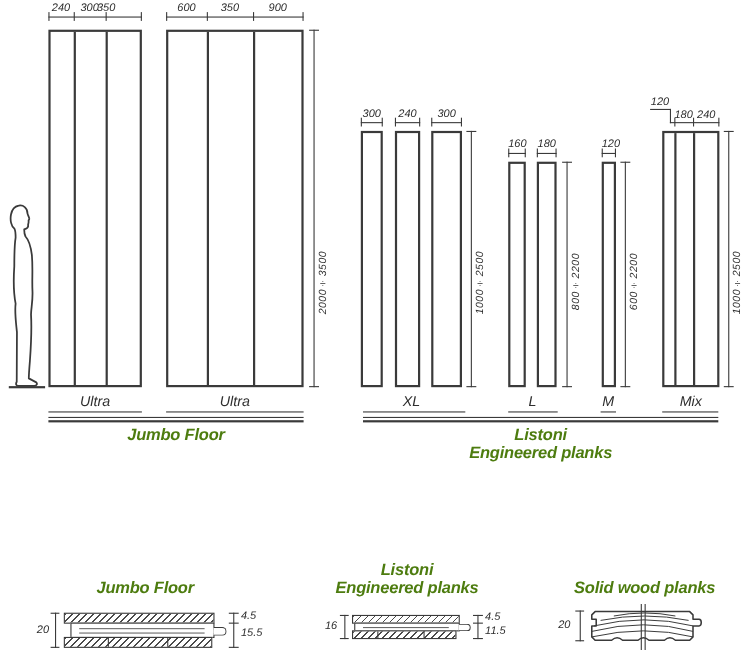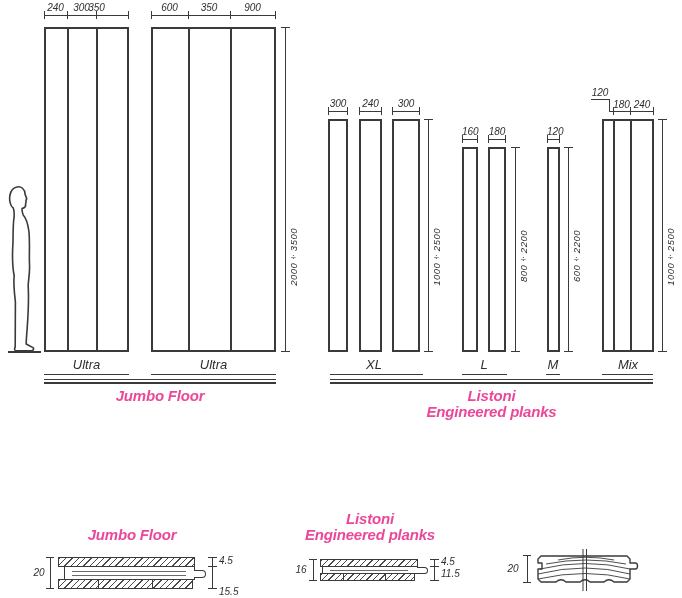--- a/index.html
+++ b/index.html
@@ -7,21 +7,21 @@
           font-family:"Liberation Sans",sans-serif;}
   .ln{position:absolute;background:#3a3a3a;}
   .plank{position:absolute;border:2px solid #3a3a3a;background:#fff;box-sizing:border-box;}
   .pdiv{position:absolute;top:0;bottom:0;width:2px;background:#3a3a3a;}
   .num{position:absolute;font:italic 10px "Liberation Sans",sans-serif;color:#2e2e2e;
        text-align:center;white-space:nowrap;line-height:11px;}
   .vnum{position:absolute;writing-mode:vertical-rl;transform:rotate(180deg);
         font:italic 9.5px "Liberation Sans",sans-serif;color:#2e2e2e;letter-spacing:.5px;white-space:nowrap;}
   .glabel{position:absolute;font:italic 13px "Liberation Sans",sans-serif;color:#2e2e2e;
           text-align:center;line-height:14px;}
-  .gtitle{position:absolute;font:italic bold 15px "Liberation Sans",sans-serif;color:#ec4899;
+  .gtitle{position:absolute;font:italic bold 15px "Liberation Sans",sans-serif;color:#4d7c0f;
           text-align:center;line-height:16px;letter-spacing:-.2px;}
   .bar{position:absolute;border:1.5px solid #3a3a3a;box-sizing:border-box;
        background:repeating-linear-gradient(135deg,#4a4a4a 0 1px,transparent 1px 4.5px) #fff;}
   .core{position:absolute;border:1px solid #3a3a3a;background:#fff;box-sizing:border-box;}
   .tongue{position:absolute;border:1.5px solid #3a3a3a;border-left:none;background:#fff;
           box-sizing:border-box;border-radius:0 5px 5px 0;}
   .thin{position:absolute;background:#6a6a6a;}
   svg{position:absolute;overflow:visible;}
 </style>
 </head>
@@ -170,21 +170,21 @@
   <div class="ln" style="left:152px;top:580px;width:1px;height:8px;"></div>
   <div class="num" style="left:32px;width:14px;top:567px;">20</div>
   <div class="ln" style="left:50px;top:557px;width:1px;height:32px;"></div>
   <div class="ln" style="left:46px;top:557px;width:8px;height:1px;"></div>
   <div class="ln" style="left:46px;top:588px;width:8px;height:1px;"></div>
   <div class="ln" style="left:212px;top:557px;width:1px;height:32px;"></div>
   <div class="ln" style="left:208px;top:557px;width:9px;height:1px;"></div>
   <div class="ln" style="left:208px;top:566px;width:9px;height:1px;"></div>
   <div class="ln" style="left:208px;top:588px;width:9px;height:1px;"></div>
   <div class="num" style="left:219px;width:20px;top:555px;text-align:left;">4.5</div>
-  <div class="num" style="left:219px;width:24px;top:570px;text-align:left;margin-top:16px;">15.5</div>
+  <div class="num" style="left:219px;width:24px;top:570px;text-align:left;">15.5</div>
 
   <div class="gtitle" style="left:300px;width:140px;top:511px;">Listoni</div>
   <div class="gtitle" style="left:290px;width:160px;top:527px;">Engineered planks</div>
   <div class="bar" style="left:320px;top:559px;width:98px;height:8px;"></div>
   <div class="core" style="left:322px;top:566px;width:96px;height:8px;"></div>
   <div class="thin" style="left:330px;top:569.5px;width:78px;height:1px;"></div>
   <div class="tongue" style="left:417px;top:567px;width:11px;height:7px;"></div>
   <div class="bar" style="left:320px;top:573px;width:95px;height:8px;"></div>
   <div class="ln" style="left:343px;top:574px;width:1px;height:6px;"></div>
   <div class="ln" style="left:385px;top:574px;width:1px;height:6px;"></div>
@@ -192,20 +192,21 @@
   <div class="ln" style="left:313px;top:559px;width:1px;height:22px;"></div>
   <div class="ln" style="left:309px;top:559px;width:8px;height:1px;"></div>
   <div class="ln" style="left:309px;top:580px;width:8px;height:1px;"></div>
   <div class="ln" style="left:434px;top:559px;width:1px;height:22px;"></div>
   <div class="ln" style="left:430px;top:559px;width:9px;height:1px;"></div>
   <div class="ln" style="left:430px;top:566px;width:9px;height:1px;"></div>
   <div class="ln" style="left:430px;top:580px;width:9px;height:1px;"></div>
   <div class="num" style="left:441px;width:20px;top:556px;text-align:left;">4.5</div>
   <div class="num" style="left:441px;width:24px;top:568px;text-align:left;">11.5</div>
 
+  <div class="gtitle" style="left:506px;width:160px;top:527px;">Solid wood planks</div>
   <svg style="left:532px;top:549px;" width="108" height="42" viewBox="0 0 108 42">
     <path d="M9,7 L95,7 L98,10 L98,14 L103.5,14 Q105.5,14 105.5,17 Q105.5,20 103.5,20 L98,20 L98,30 L95,33
              L82,33 Q77,28.5 72,33 L58,33 Q53,28.5 48,33 L34,33 Q29,28.5 24,33 L9,33 L6,30 L6,20 L10,20 L10,14 L6,14 L6,10 Z" fill="#fff" stroke="#3a3a3a" stroke-width="1.4" stroke-linejoin="round"></path>
     <path d="M6,30 Q54,19 98,30" fill="none" stroke="#3a3a3a" stroke-width="0.9"></path>
     <path d="M6,25 Q54,13 98,25" fill="none" stroke="#3a3a3a" stroke-width="0.9"></path>
     <path d="M8,20 Q54,9 98,20" fill="none" stroke="#3a3a3a" stroke-width="0.9"></path>
     <path d="M14,15 Q54,7 94,15" fill="none" stroke="#3a3a3a" stroke-width="0.9"></path>
     <path d="M26,11 Q54,5.5 82,11" fill="none" stroke="#3a3a3a" stroke-width="0.9"></path>
     <line x1="51" y1="0" x2="51" y2="42" stroke="#3a3a3a" stroke-width="1"></line>
     <line x1="54.5" y1="0" x2="54.5" y2="42" stroke="#3a3a3a" stroke-width="1"></line>

